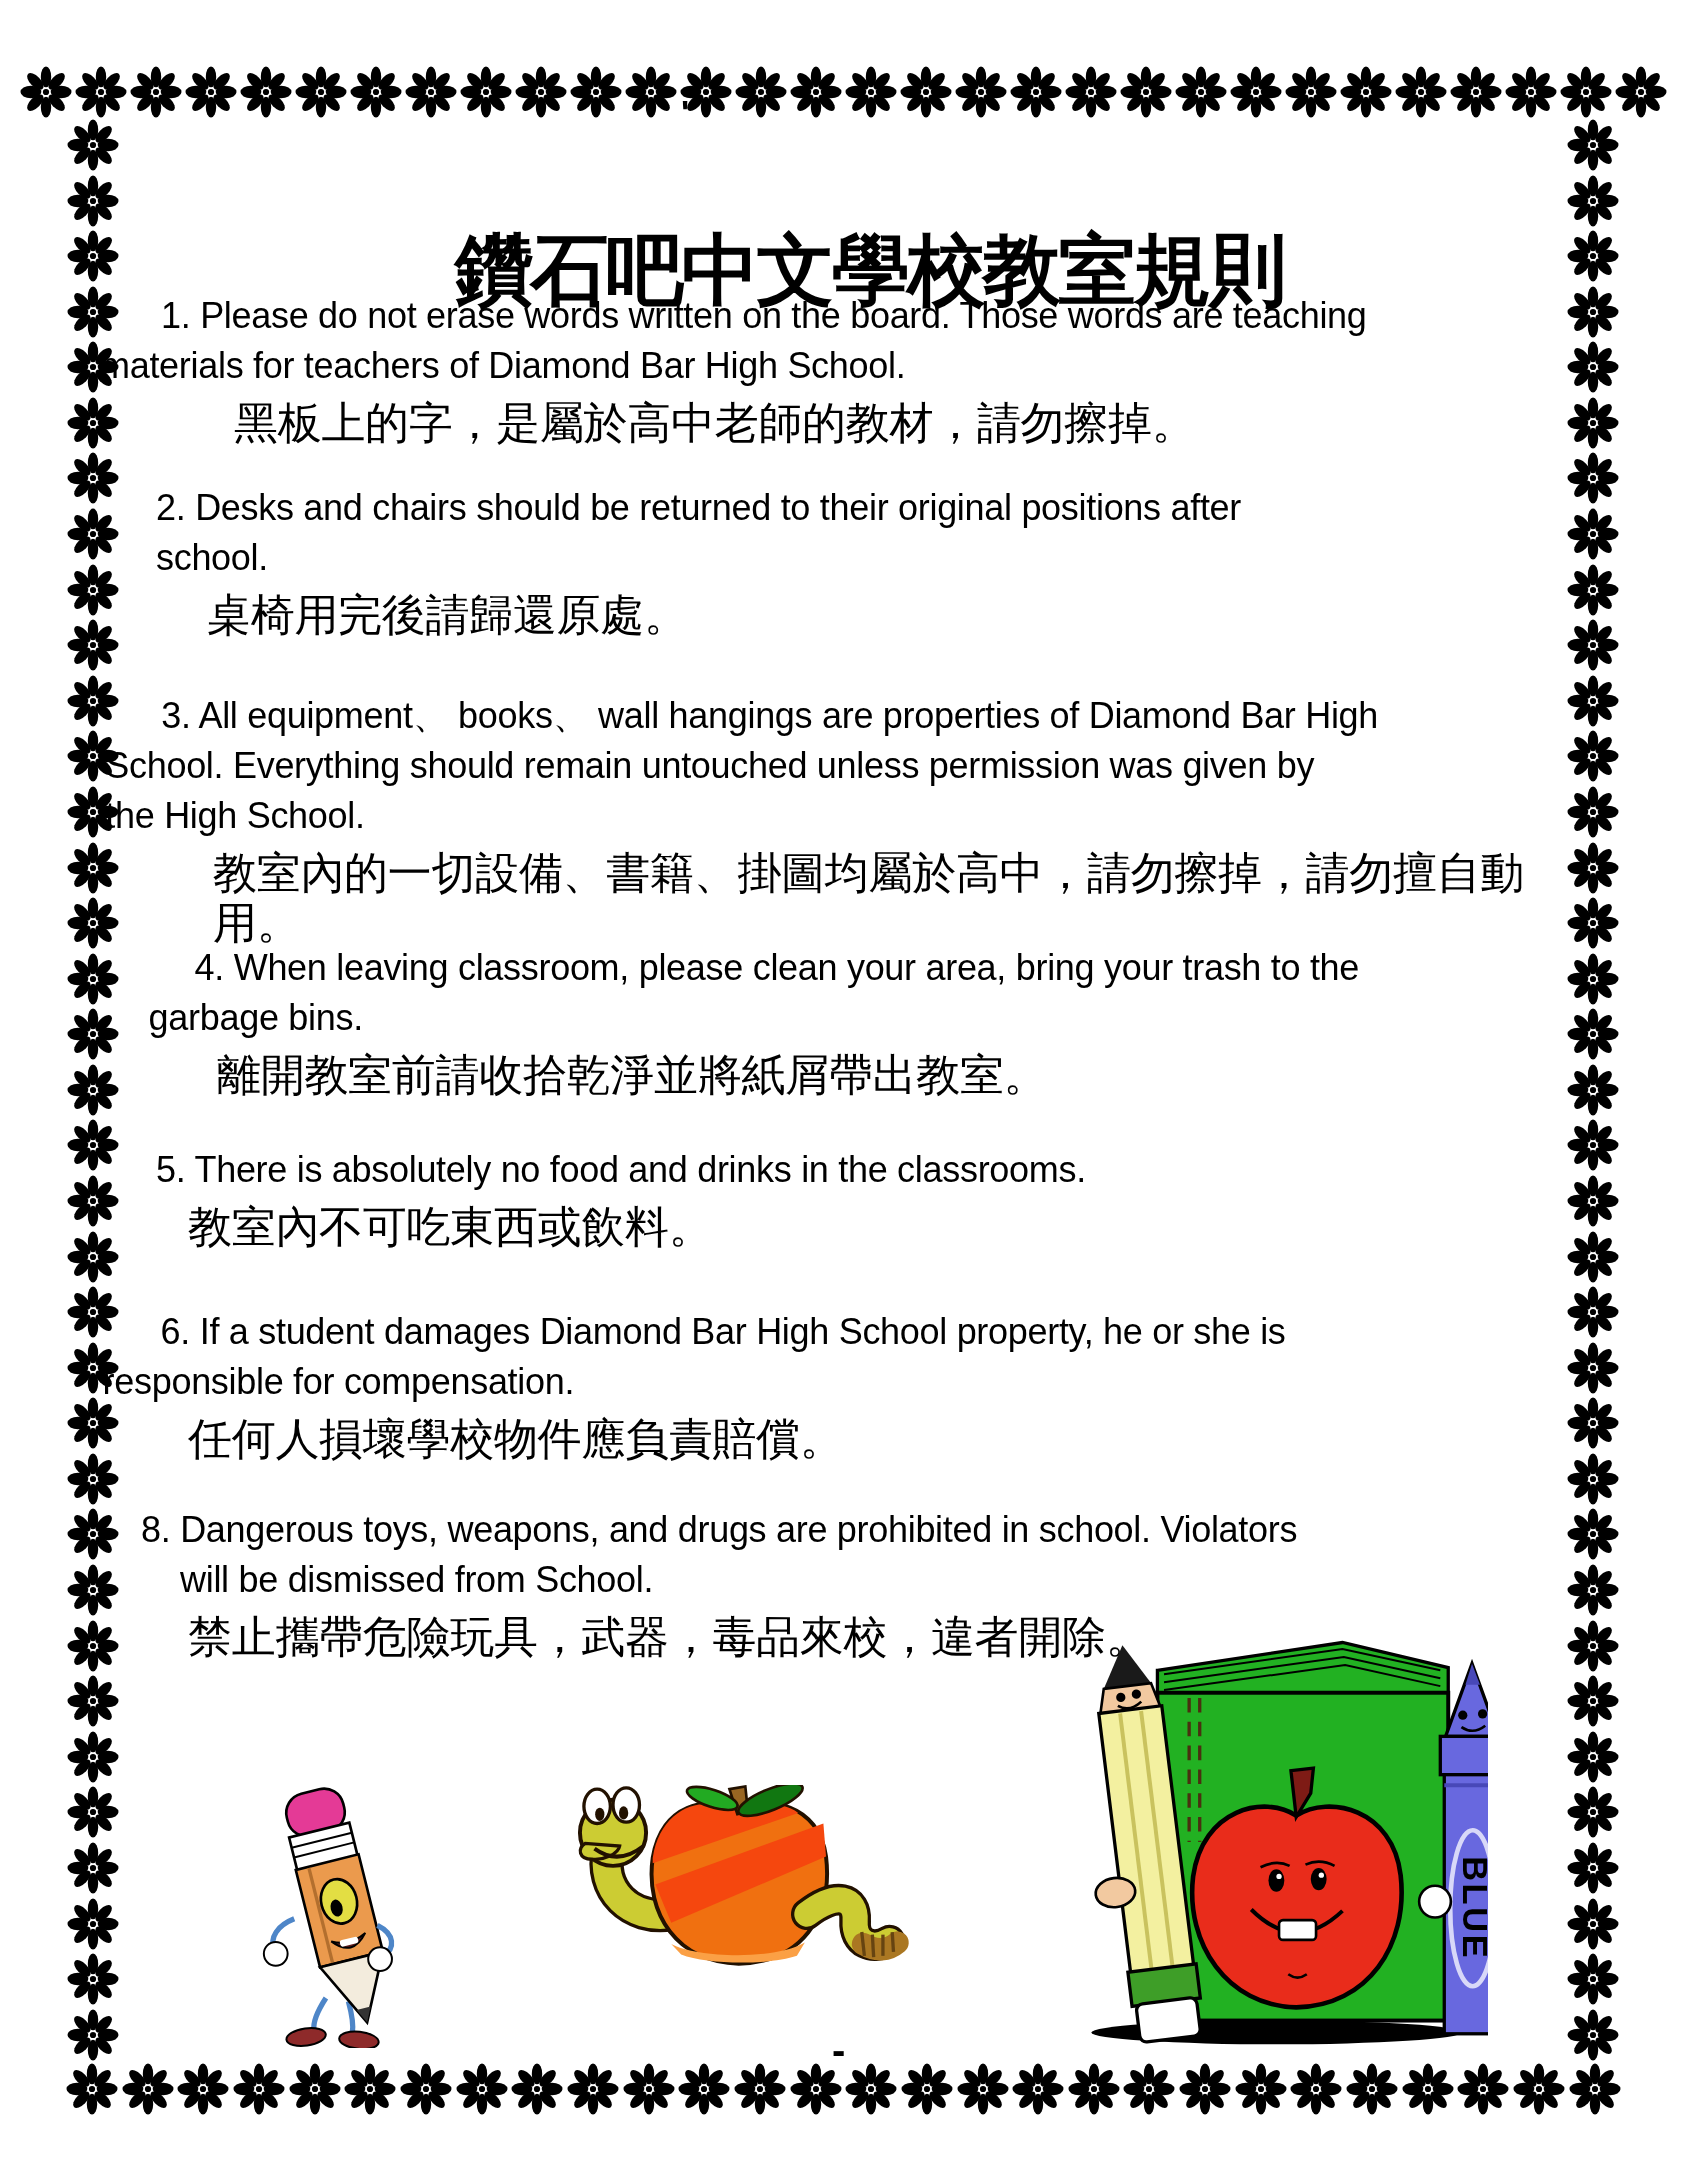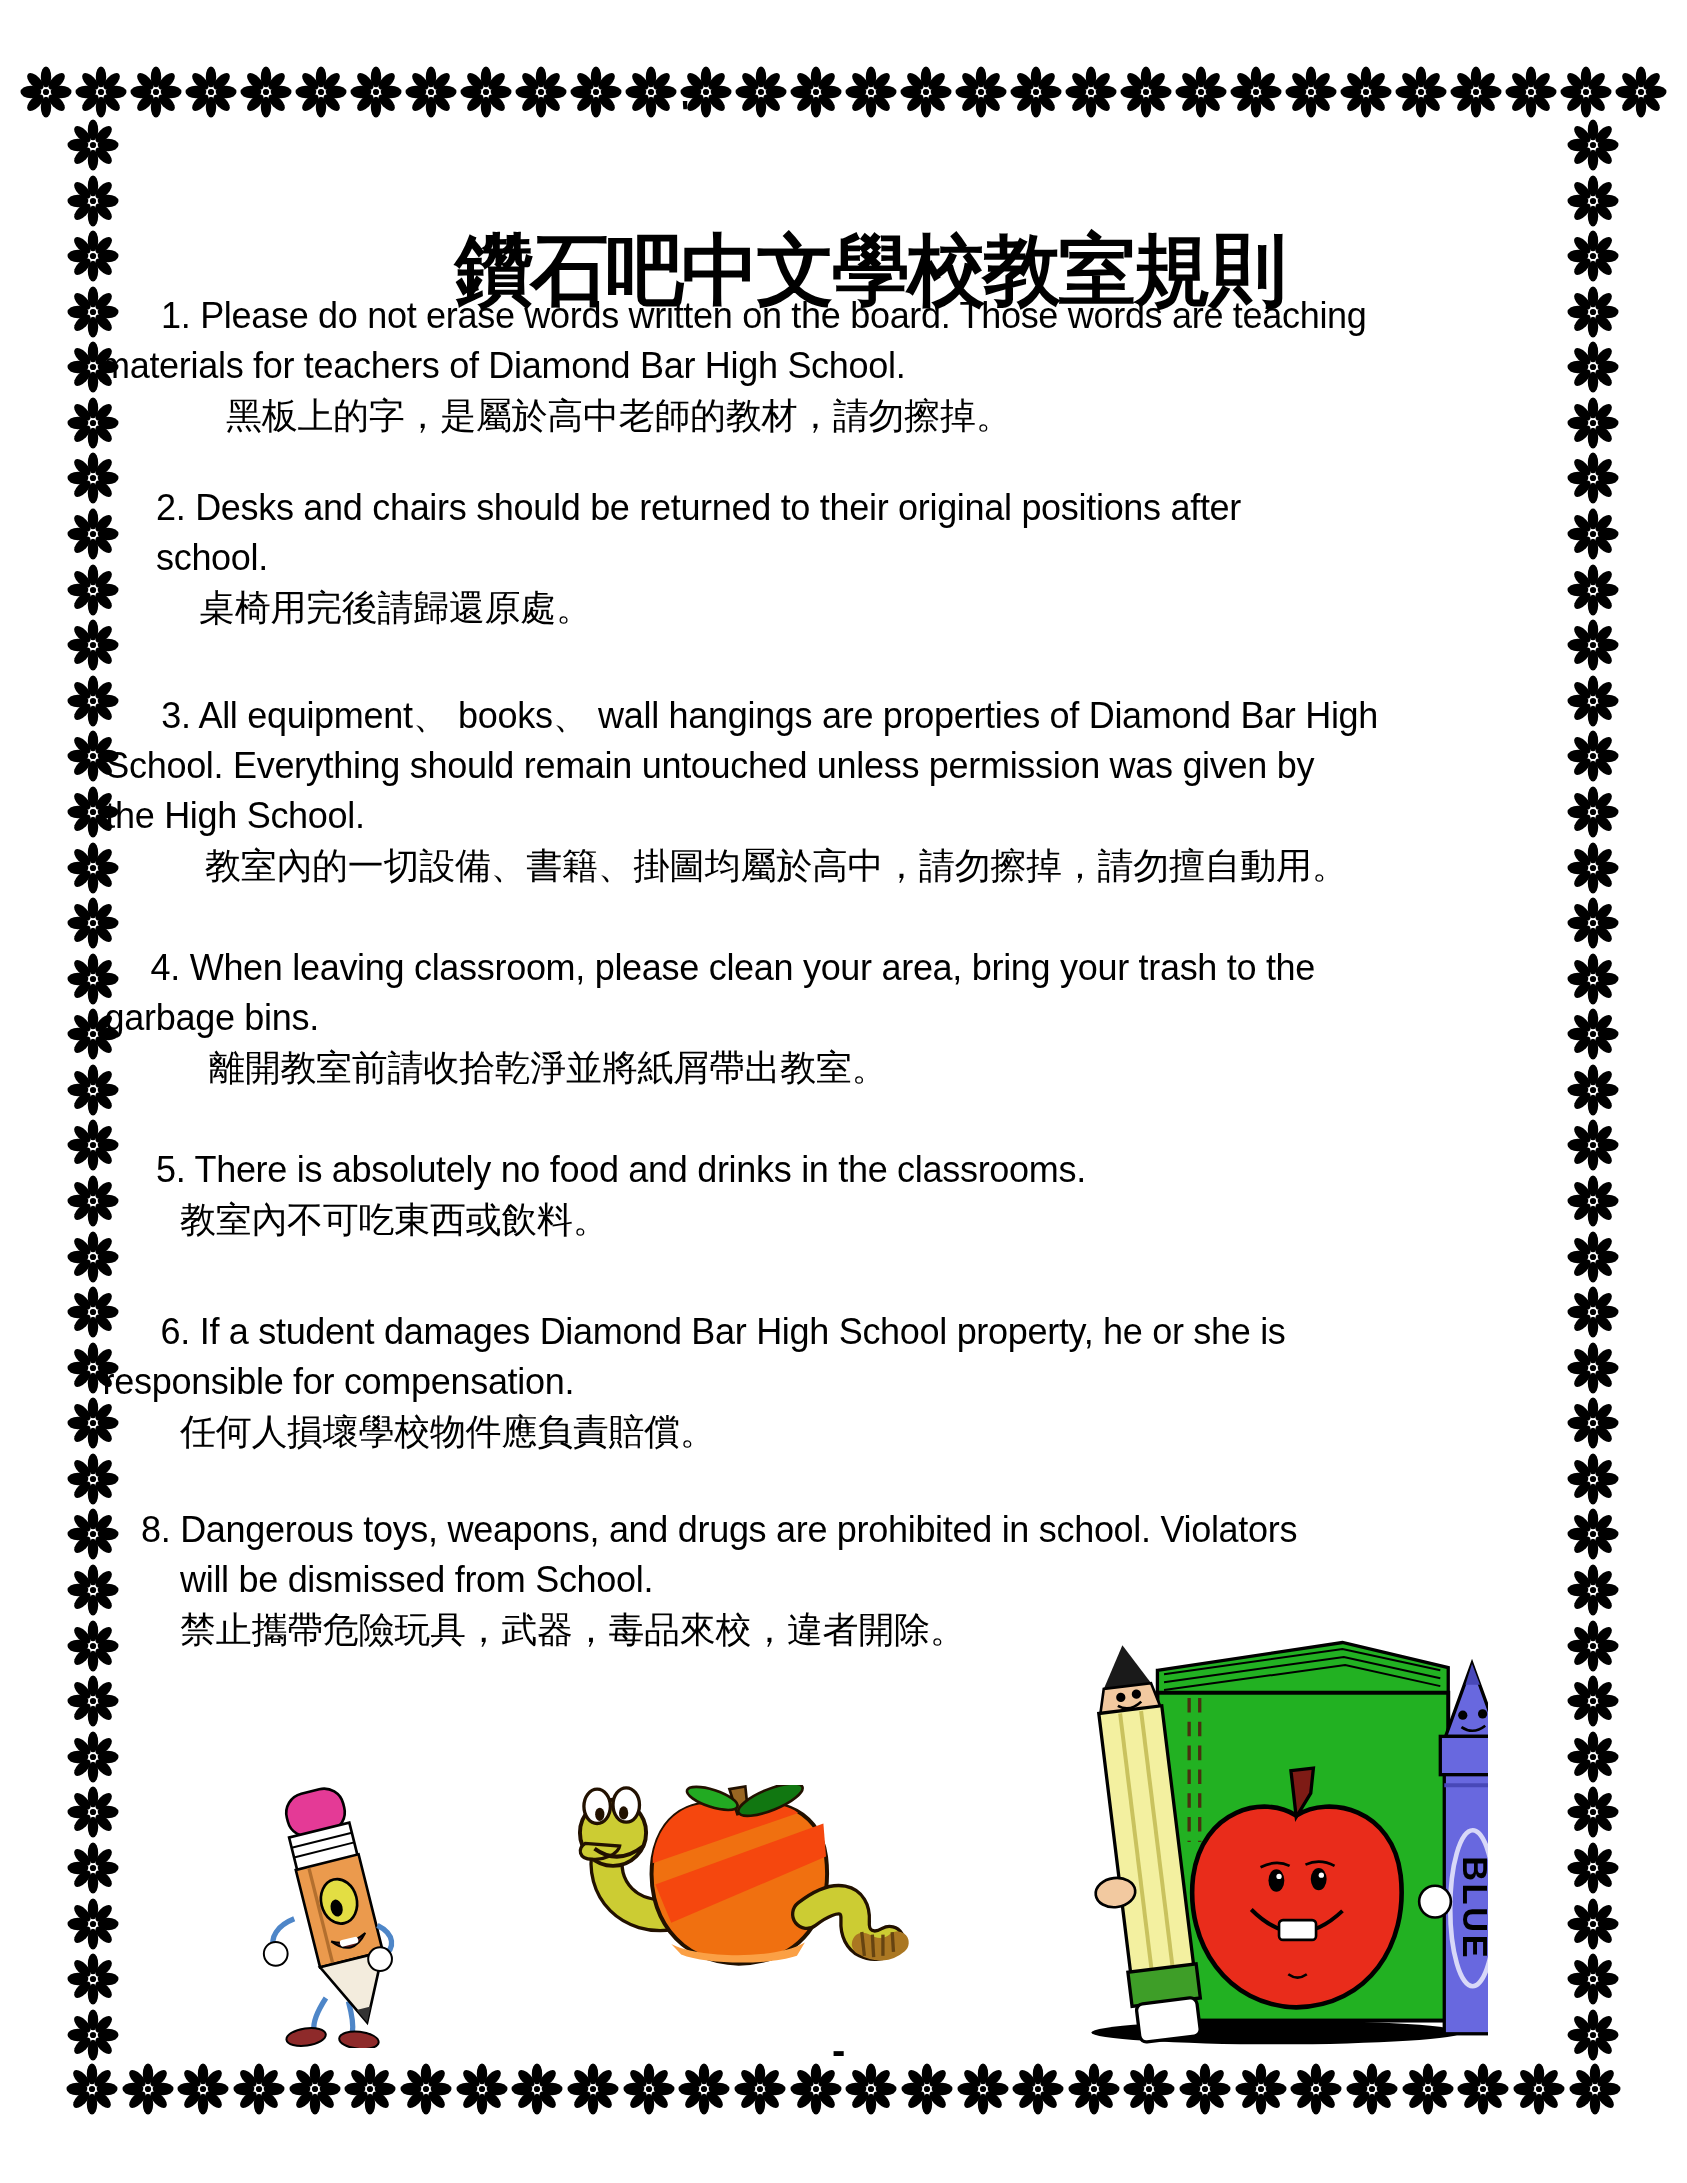--- a/index.html
+++ b/index.html
@@ -18,25 +18,25 @@
   
   #page-title{
     position:absolute;left:455px;top:167px;width:767px;
     font-size:78px;font-weight:bold;letter-spacing:-2.6px;white-space:nowrap;
   }
   #stray-mark{position:absolute;left:681px;top:93px;font-size:34px;font-weight:bold;}
   #bottom-mark{position:absolute;left:832px;top:2028px;font-size:40px;font-weight:bold;}
   
   .rule{position:absolute;left:100px;width:1456px;font-size:36px;line-height:50px;letter-spacing:-0.3px;}
   .rule .en{margin:0;white-space:pre-line;}
-  .rule .zh{margin:0;font-size:36px;font-family:Liberation Serif, serif;}
+  .rule .zh{margin:8px;font-size:44px;font-family:Liberation Serif, serif;}
   #r0{top:291px;}  #r0 .en{text-indent:61px;}                    #r0 .zh{padding-left:126px;}
   #r1{top:483px;}  #r1 .en{padding-left:56px;}                   #r1 .zh{padding-left:99px;}
   #r2{top:691px;} #r2 .en{padding-left:5.3px;text-indent:56px;}   #r2 .zh{padding-left:105px;}
-  #r3{top:943px;} #r3 .en{padding-left:4.6px;text-indent:46px;}   #r3 .zh{padding-left:109px;}
+  #r3{top:943px;} #r3 .en{padding-left:4.6px;text-indent:46px;margin-left:44px;}   #r3 .zh{padding-left:109px;}
   #r4{top:1145px;} #r4 .en{padding-left:56px;}                   #r4 .zh{padding-left:80px;}
   #r5{top:1307px;} #r5 .en{padding-left:2.6px;text-indent:58px;}   #r5 .zh{padding-left:80px;}
   #r6{top:1505px;} #r6 .en{padding-left:80px;text-indent:-39px;}#r6 .zh{padding-left:80px;}
   
   .clip{position:absolute;}
   #clip-pencil{left:248px;top:1783px;}
   #clip-appleworm{left:572px;top:1785px;}
   #clip-supplies{left:1078px;top:1624px;}
 </style>
 </head>

